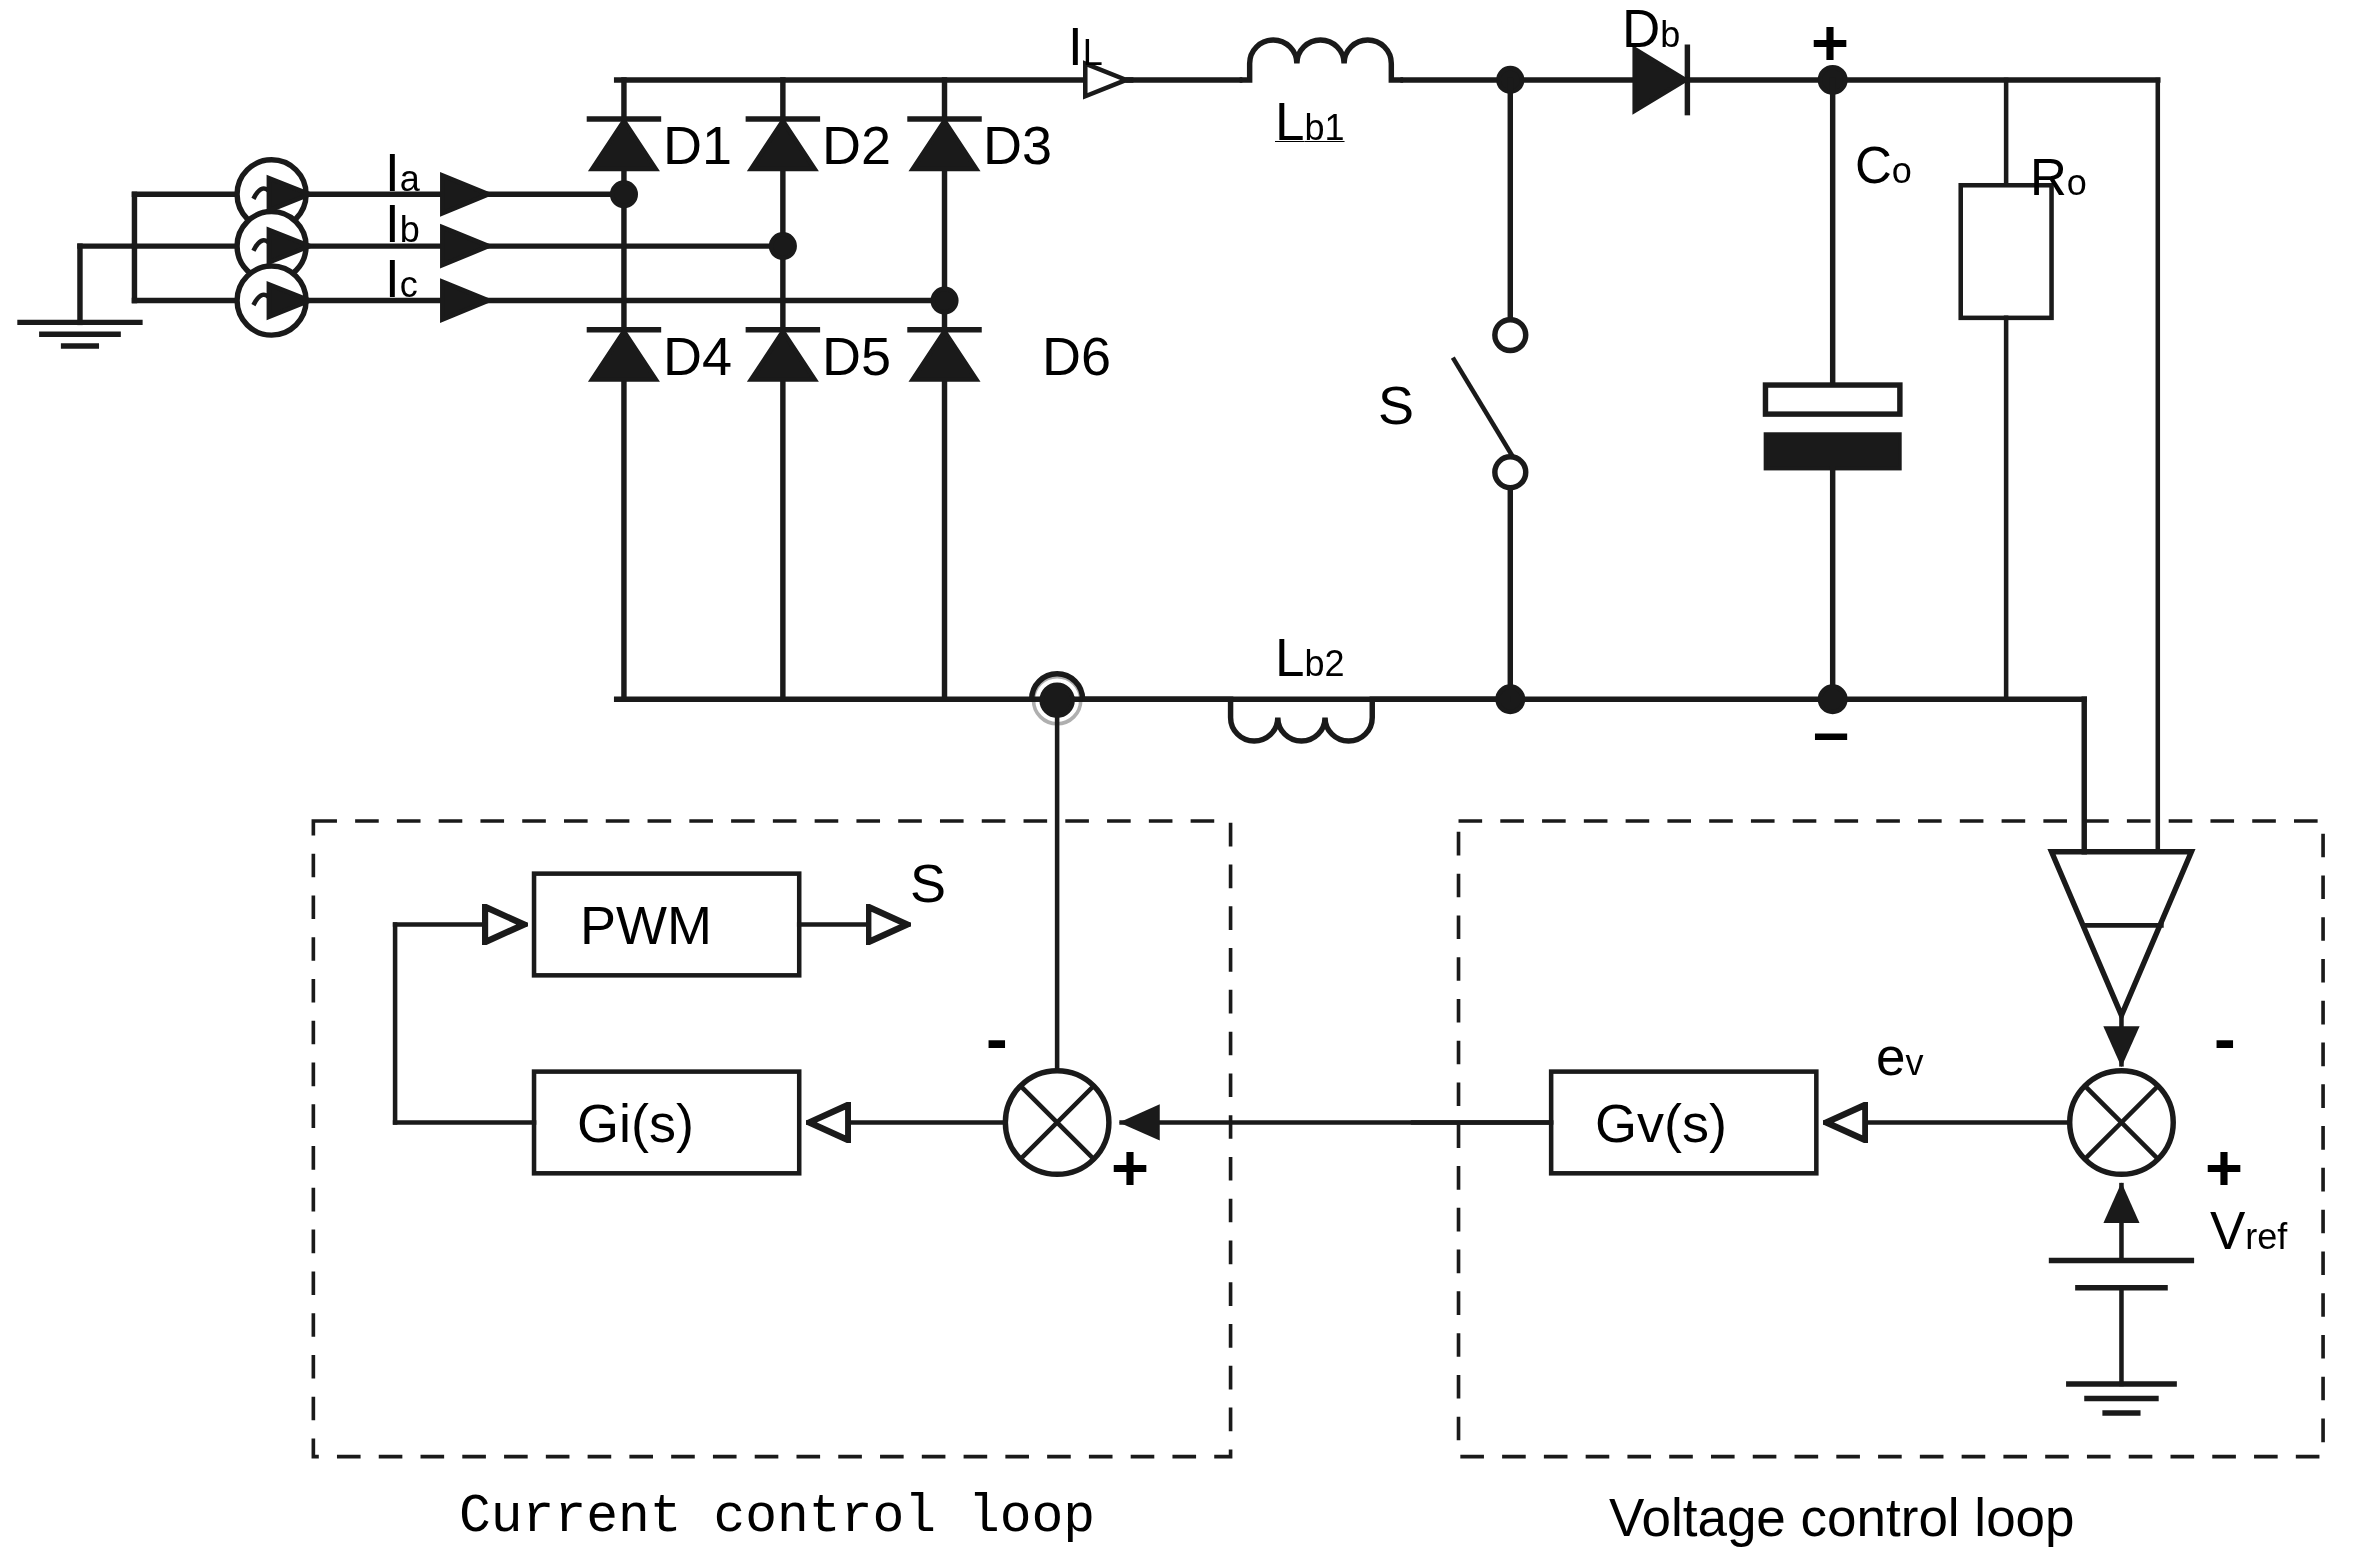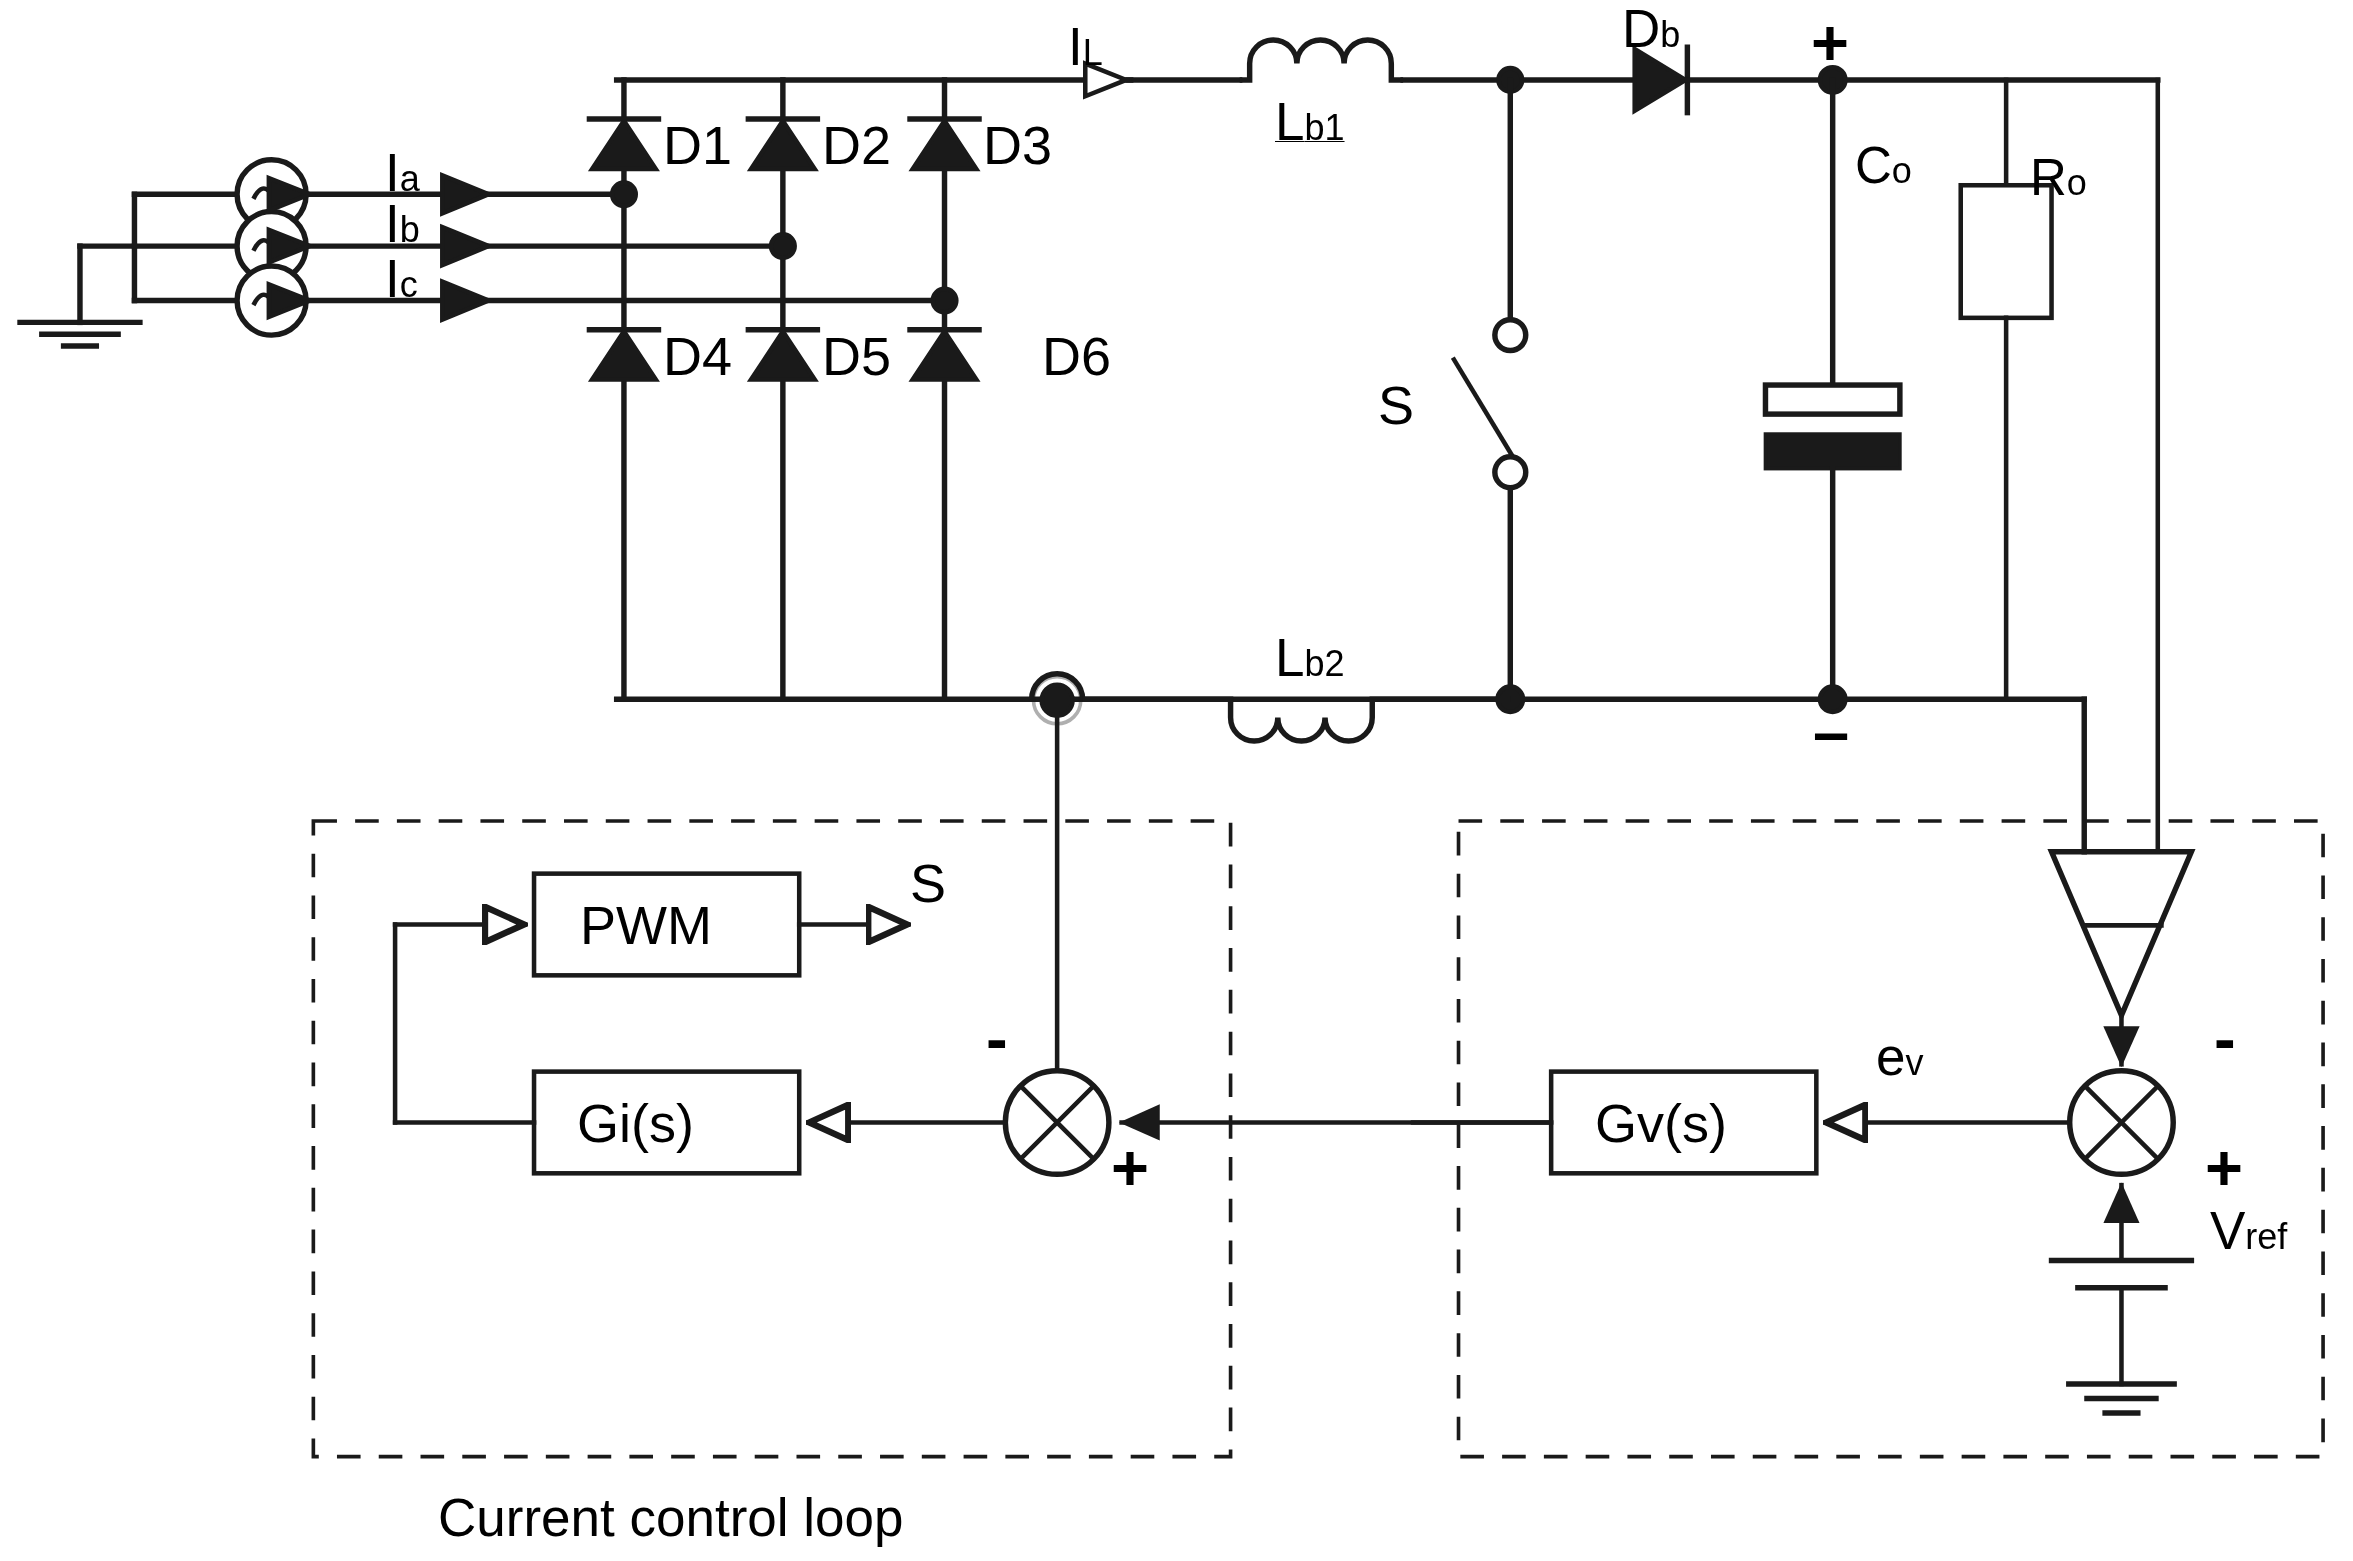--- a/index.html
+++ b/index.html
@@ -310,26 +310,27 @@
 </div>
 
 <div class="signlbl" style="position:absolute;left:1811px;top:5.4px;">+</div>
 <div class="signlbl" style="position:absolute;left:1813px;top:694px;">–</div>
 
 <div class="lbl lbl-blk" style="position:absolute;left:580px;top:894px;">PWM</div>
 <div class="lbl lbl-blk" style="position:absolute;left:577px;top:1092px;text-align:right;">Gi(s)</div>
 <div class="lbl lbl-blk" style="position:absolute;left:910px;top:852px;">S</div>
 <div class="signlbl" style="position:absolute;left:986px;top:1001px;">-</div>
 <div class="signlbl" style="position:absolute;left:1111px;top:1130px;">+</div>
-<div class="lbl looptitle" style="position:absolute;left:438px;top:1487px;">Current control loop</div>
+<div class="lbl looptitle" style="position:absolute;left:459px;top:1487px;font-family:Liberation Mono, monospace;">Current control loop</div>
 
 <div class="lbl lbl-blk" style="position:absolute;left:1595px;top:1092px;">Gv(s)</div>
 <div style="position:absolute;left:1876px;top:1026px;">
   <span class="lbl lbl-big">e</span><span class="lbl sub">v</span>
 </div>
 <div style="position:absolute;left:2210px;top:1200px;">
   <span class="lbl lbl-big">V</span><span class="lbl sub">ref</span>
 </div>
 <div class="signlbl" style="position:absolute;left:2214px;top:1001px;">-</div>
 <div class="signlbl" style="position:absolute;left:2205px;top:1130px;">+</div>
+<div class="lbl looptitle" style="position:absolute;left:1609px;top:1487px;">Voltage control loop</div>
 
 </div>
 
 
 </body></html>

